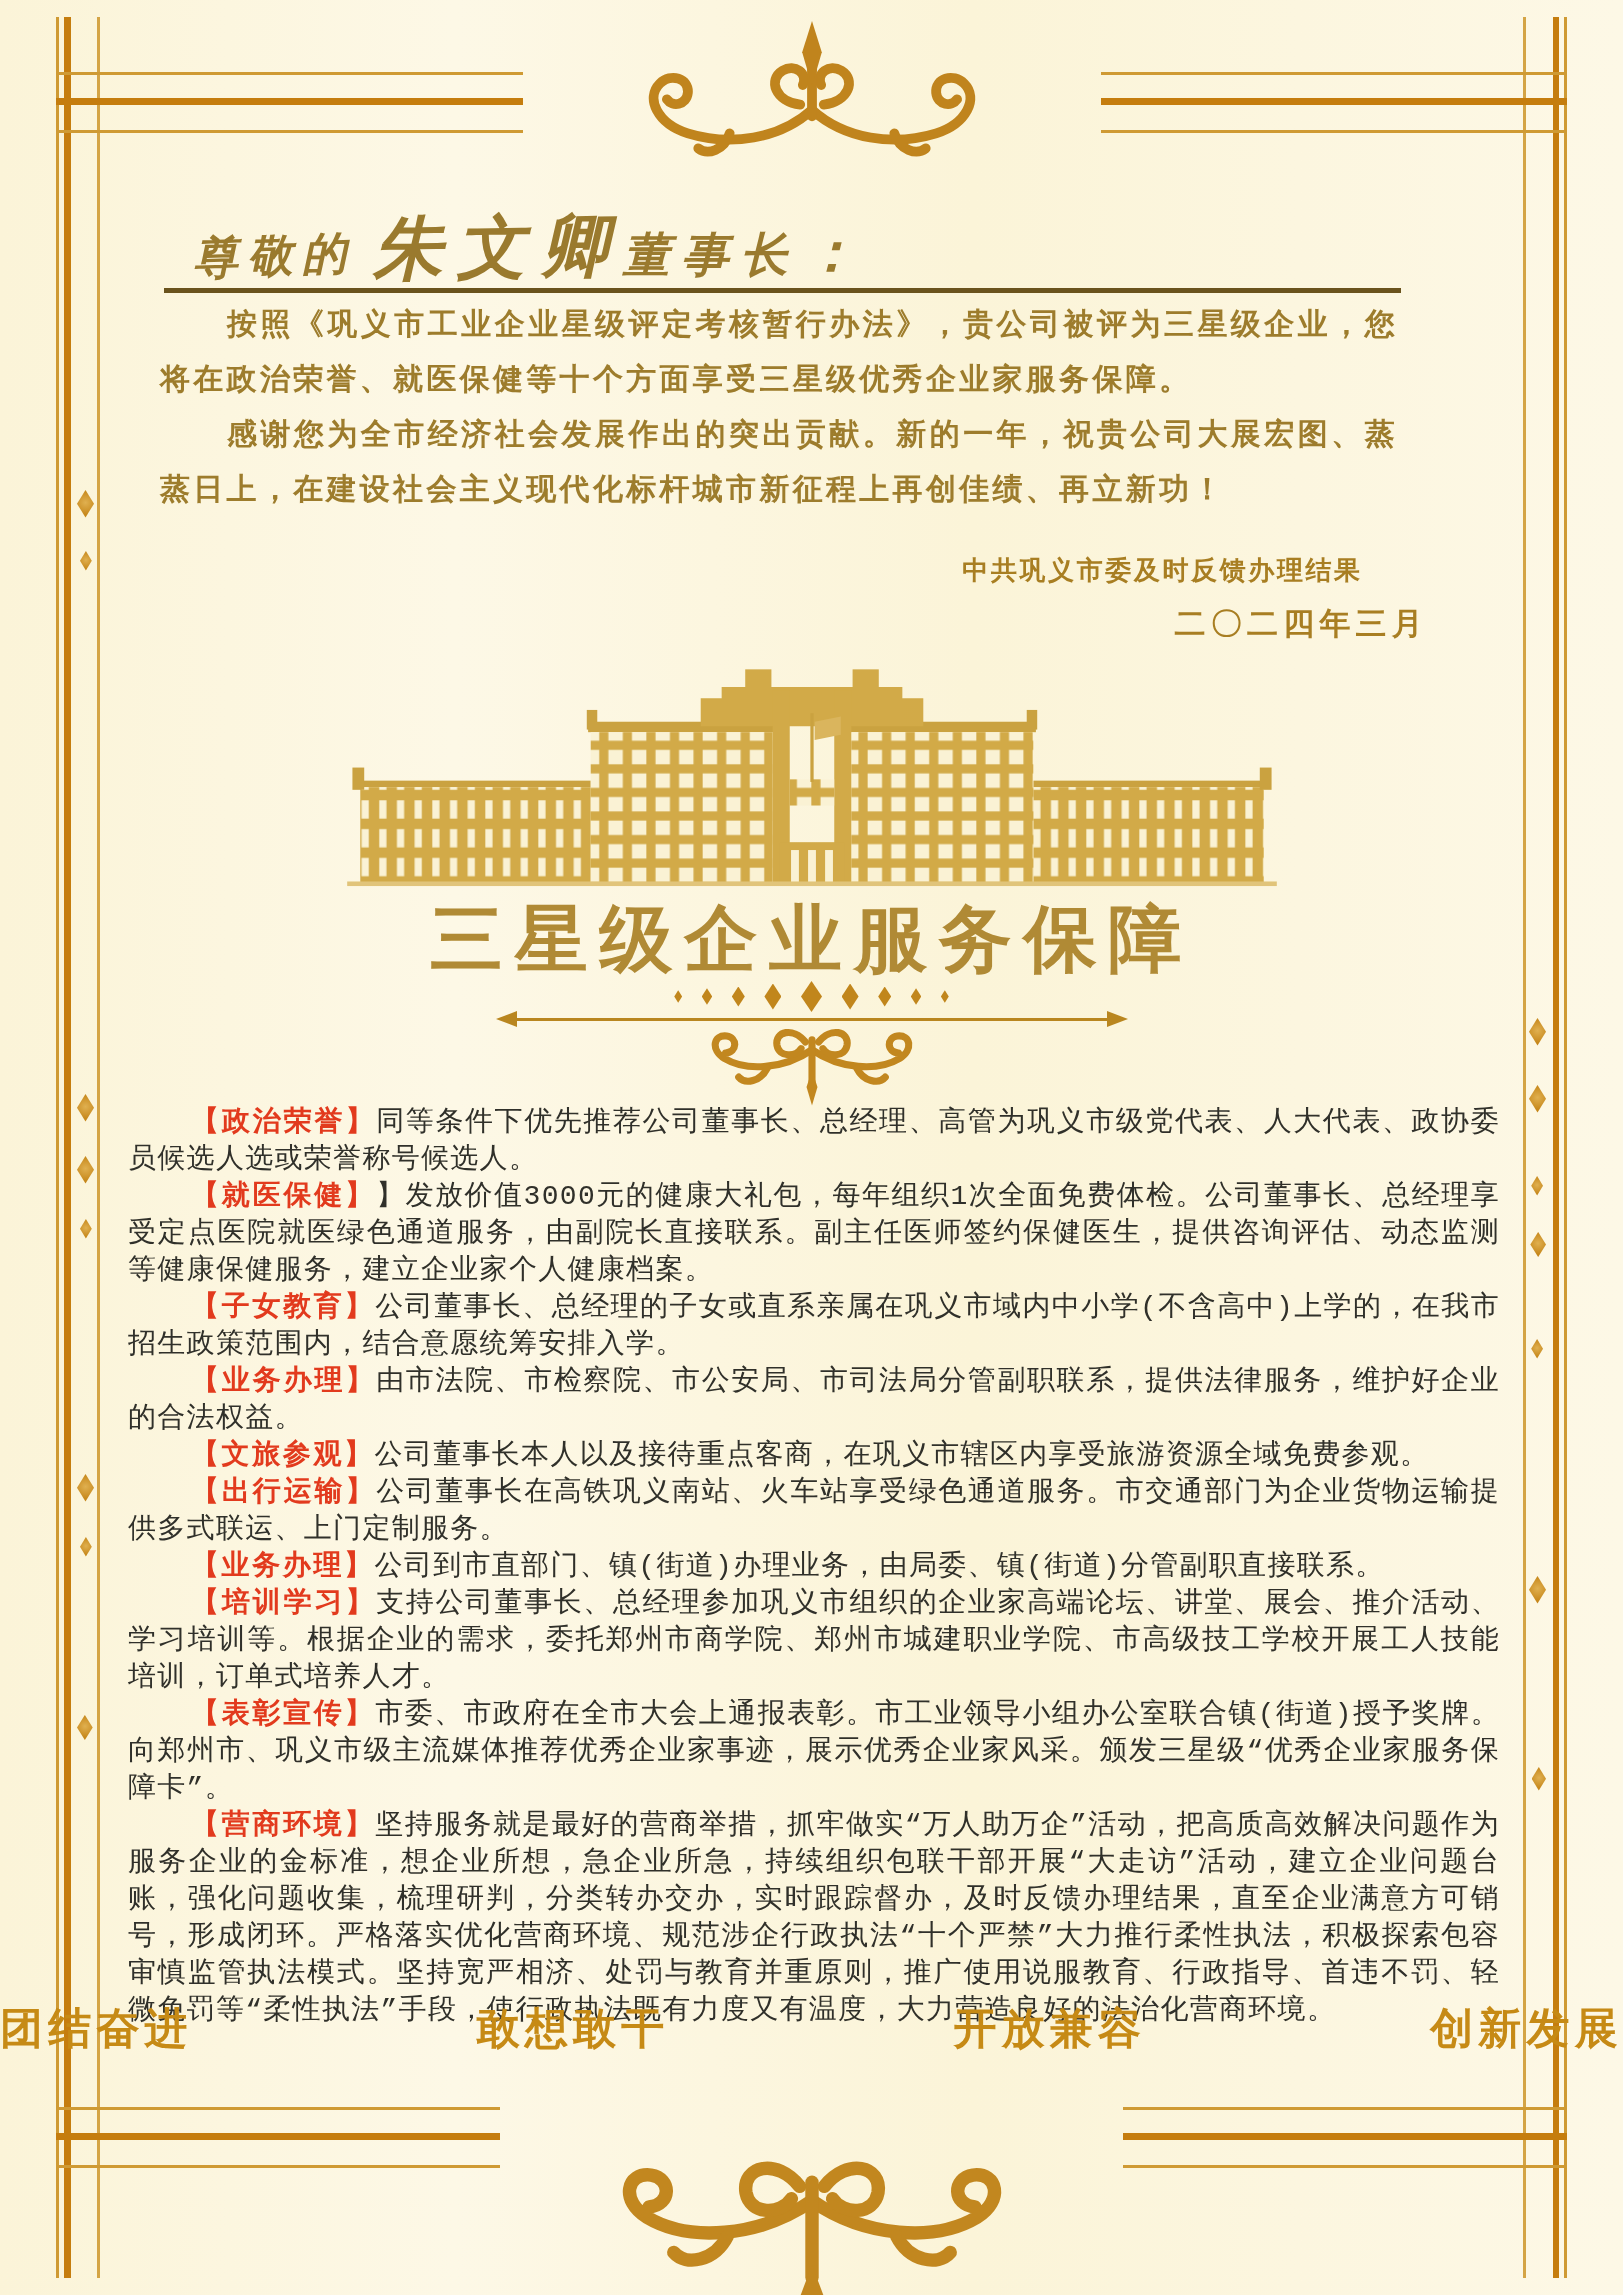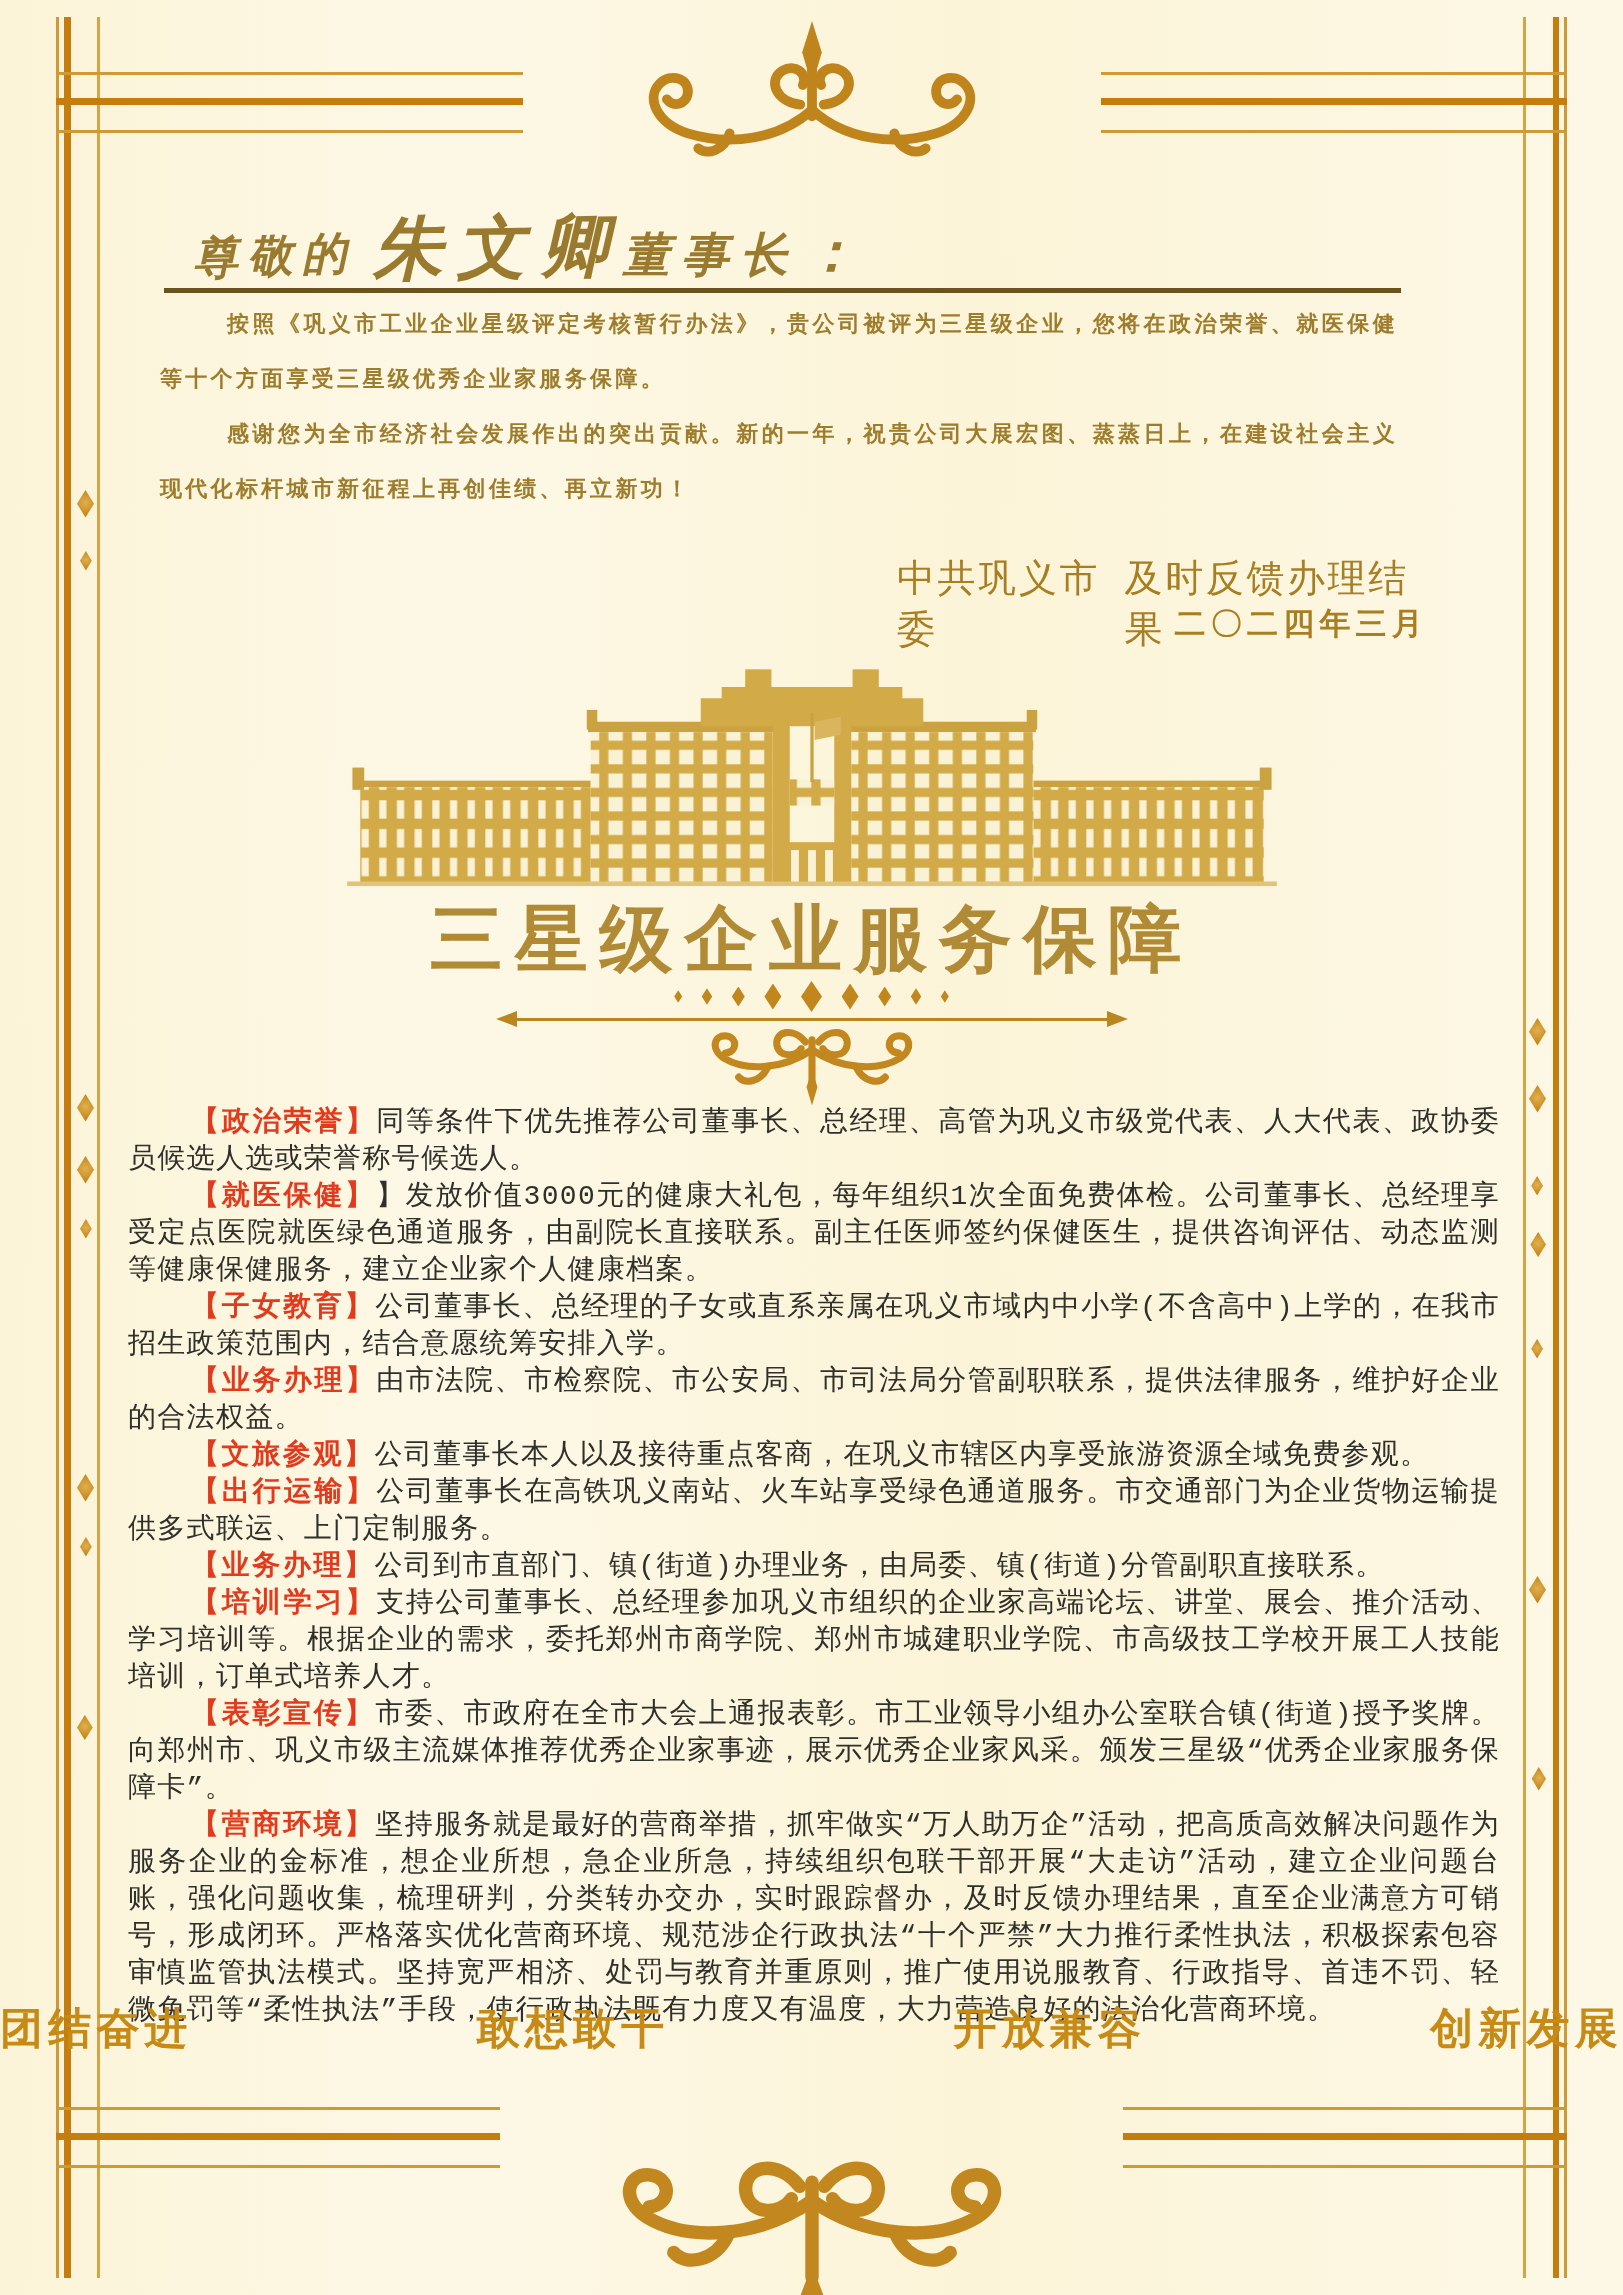--- a/index.html
+++ b/index.html
@@ -37,24 +37,24 @@
     background:radial-gradient(circle at 50% 45%,#e0b050 0%,#c6871a 70%);}
   
   .salutation{position:absolute;top:202px;left:193px;display:flex;align-items:baseline;
     color:#9a7a2e;font-family:"Liberation Serif","DejaVu Serif",serif;font-style:italic;font-weight:700;}
   .sal-prefix{font-size:45px;letter-spacing:9.2px;transform:rotate(-2deg);}
   .sal-name{font-size:69px;margin-left:17px;letter-spacing:14.4px;transform:rotate(-1deg);}
   .sal-suffix{font-size:47px;letter-spacing:11.8px;}
   .sal-colon{font-size:55px;margin-left:3.9px;}
   .sal-rule{position:absolute;top:288px;left:164px;width:1237px;height:4.6px;background:#6a531d;}
   .letter-body{position:absolute;top:296px;left:160px;width:1238px;
-    font-size:22px;line-height:55px;letter-spacing:3.3px;color:#9d7c2c;font-weight:600;text-align:justify;}
+    font-size:30px;line-height:55px;letter-spacing:3.3px;color:#9d7c2c;font-weight:600;text-align:justify;}
   .letter-body p{margin:0;text-indent:67px;}
   .signatures{position:absolute;top:553px;left:897px;width:531px;display:flex;justify-content:center;
-    font-size:38px;font-weight:400;color:#a87e22;letter-spacing:2.6px;}
+    font-size:26px;font-weight:700;color:#a87e22;letter-spacing:2.6px;}
   .sig-date{position:absolute;top:603px;left:897px;width:531px;text-align:right;
     font-size:31px;font-weight:700;color:#a87e22;letter-spacing:5.2px;}
   
   .building{position:absolute;top:651px;left:50%;transform:translateX(-50%);width:982px;height:239px;opacity:.93;}
   .main-title{position:absolute;top:891px;left:0;width:100%;text-align:center;
     font-family:"Liberation Serif","DejaVu Serif",serif;font-weight:700;
     font-size:73px;letter-spacing:11.8px;color:#b08a35;}
   .diamond-row{position:absolute;top:981px;left:0;width:100%;display:flex;justify-content:center;align-items:center;gap:19.6px;height:31px;}
   .diamond-row .d{clip-path:polygon(50% 0,100% 50%,50% 100%,0 50%);background:#c1861c;}
   .arrow-divider{position:absolute;top:1011px;left:50%;transform:translateX(-50%);width:632px;height:17px;}

